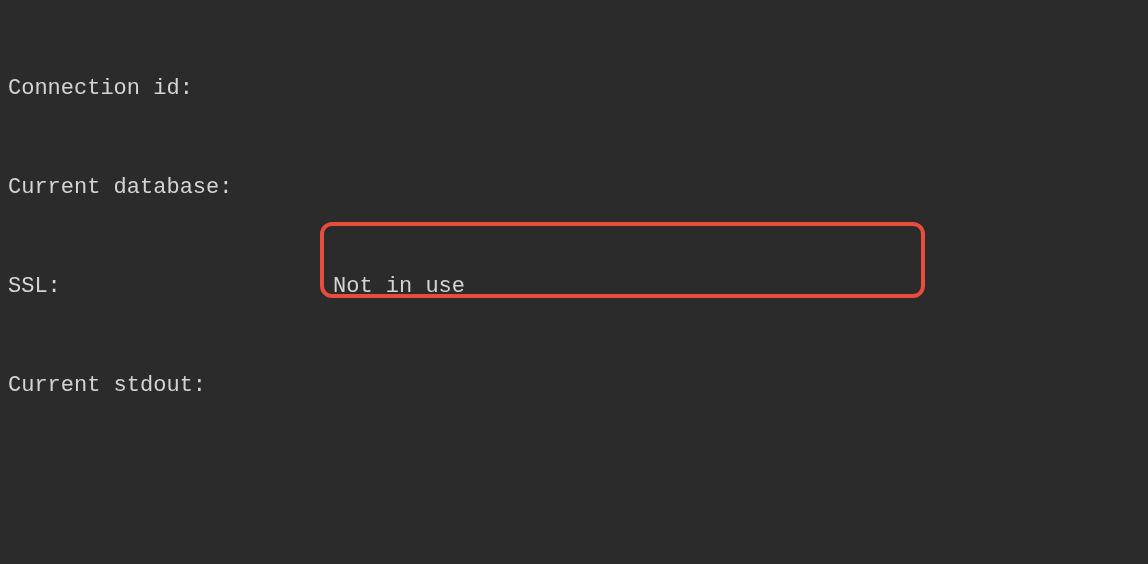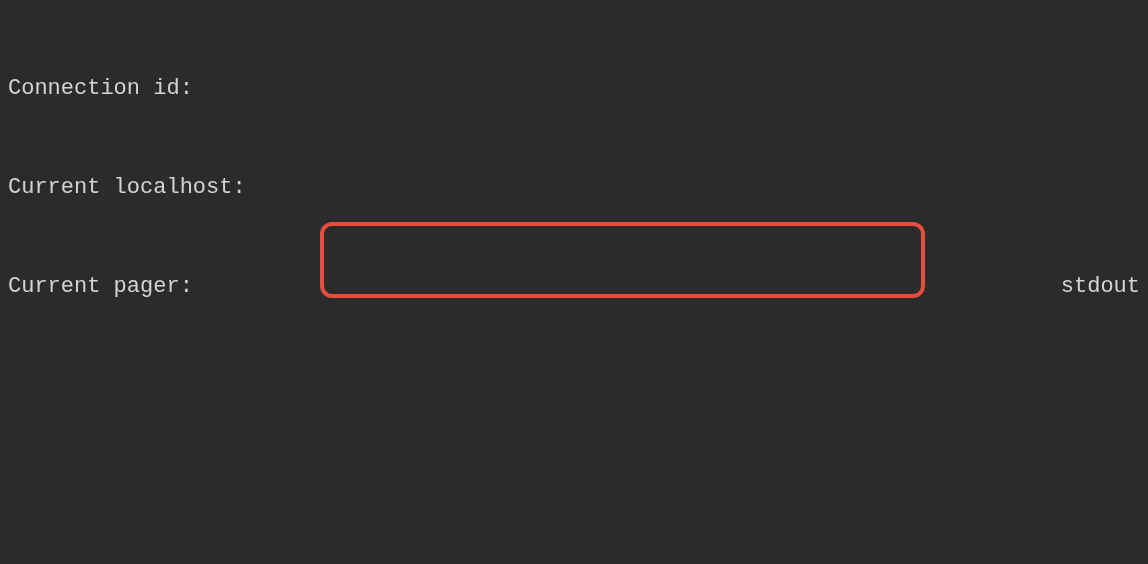--- a/index.html
+++ b/index.html
@@ -17,21 +17,20 @@
       width: 1148px;
       height: 564px;
       overflow: hidden;
     }
     .terminal {
       white-space: pre;
     }
     .row {
       display: flex;
       position: relative;
-      justify-content: space-between;
     }
     .label {
       display: inline-block;
       width: 325px;
       flex-shrink: 0;
     }
     .value {
       display: inline-block;
     }
     .highlight-box {
@@ -46,24 +45,27 @@
     }
   </style>
 </head>
 <body>
 
 <div class="terminal">
   <div class="row">
     <span class="label">Connection id:</span>
   </div>
   <div class="row">
-    <span class="label">Current localhost:</span><span class="value"></span>
+    <span class="label">Current database:</span><span class="value"></span>
   </div>
   <div class="row">
-    <span class="label">Current pager:</span><span class="value">stdout</span>
+    <span class="label">SSL:</span><span class="value">Not in use</span>
+  </div>
+  <div class="row">
+    <span class="label">Current stdout:</span>
   </div>
   
   
   
   
   
   
   
   
   

